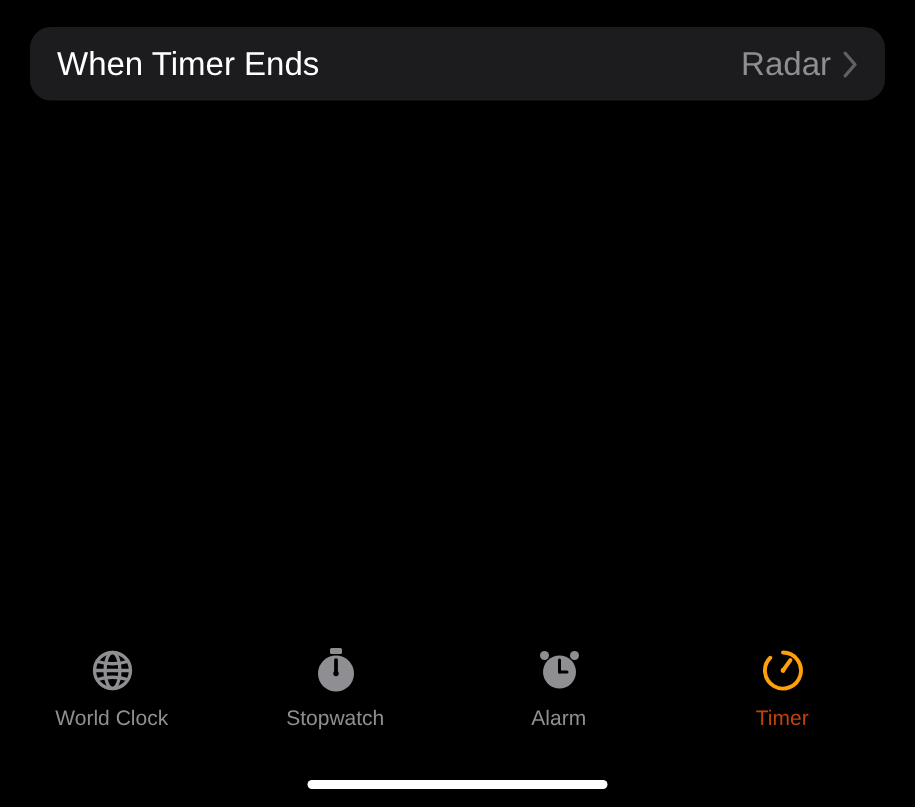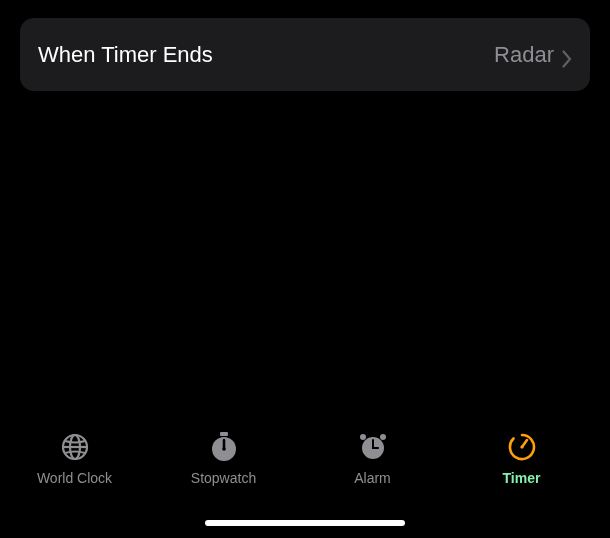--- a/index.html
+++ b/index.html
@@ -8,34 +8,34 @@
     height: 538px;
     background: #000;
     font-family: -apple-system, "Helvetica Neue", Arial, sans-serif;
     overflow: hidden;
     position: relative;
   }
   .row {
     margin: 18px 20px 0 20px;
     background: #1c1c1e;
     border-radius: 14px;
-    height: 73px;
+    height: 49px;
     display: flex;
     align-items: center;
     padding: 7px 18px;
     justify-content: space-between;
   }
   .row-label {
     color: #fff;
     font-size: 22px;
     font-weight: 400;
   }
   .row-right {
     display: flex;
-    align-items: flex-end;
+    align-items: center;
     gap: 8px;
   }
   .row-value {
     color: #8e8e93;
     font-size: 22px;
     font-weight: 400;
   }
   .chevron {
     width: 10px;
     height: 18px;
@@ -52,21 +52,21 @@
   .tab {
     flex: 1;
     display: flex;
     flex-direction: column;
     align-items: center;
     gap: 6px;
     color: #8e8e93;
     font-size: 14px;
     cursor: pointer;
   }
-  .tab.active { color: #86efac; font-weight: bold; }
+  .tab.active { color: #c2410c; }
   .tab-icon {
     width: 34px;
     height: 34px;
     display: flex;
     align-items: center;
     justify-content: center;
   }
   .home-indicator {
     position: absolute;
     bottom: 12px;

